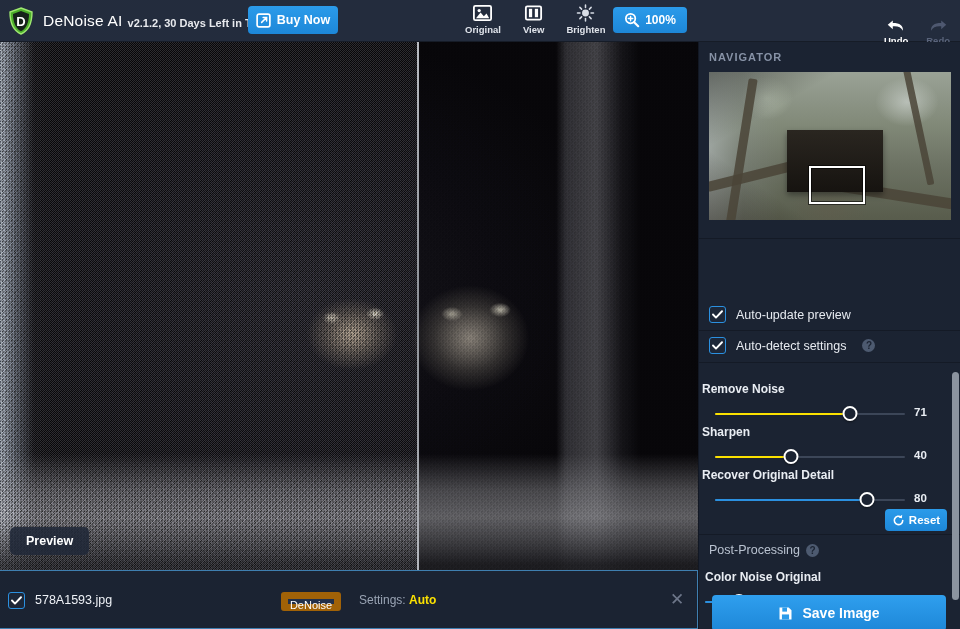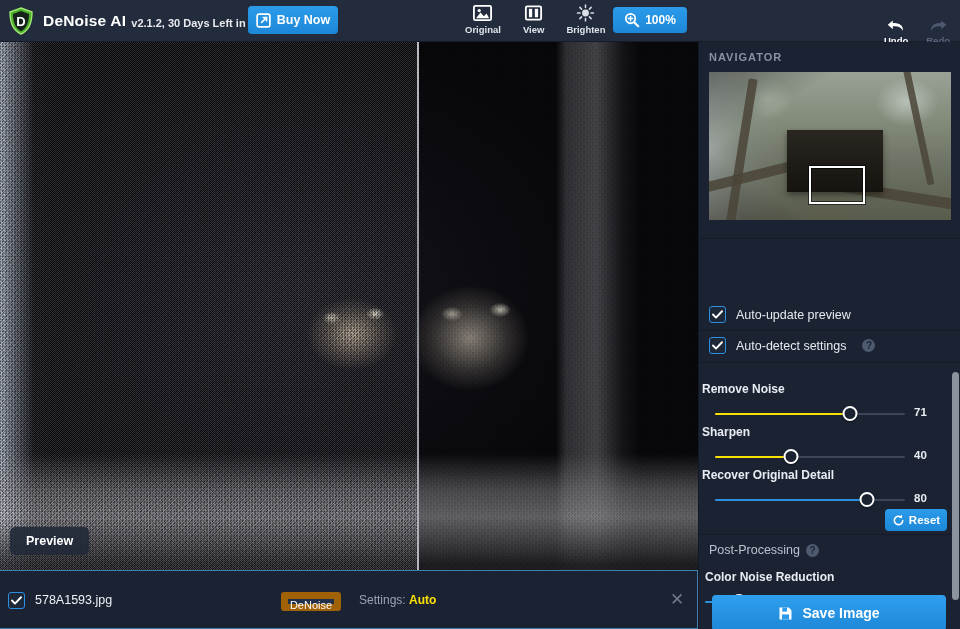--- a/index.html
+++ b/index.html
@@ -14,21 +14,21 @@
 
   
   #header {
     position: absolute; left: 0; top: 0; width: 960px; height: 42px;
     background: #232c3d;
     border-bottom: 1px solid #161c27;
   }
   #brand { position: absolute; left: 8px; top: 0; height: 42px; display: flex; align-items: center; gap: 9px; }
   .logo-shield { width: 26px; height: 28px; }
   #app-title {
-    color: #ffffff; font-size: 15.5px; font-weight: bold; letter-spacing: .2px;
+    color: #ffffff; font-size: 15.5px; font-weight: normal; letter-spacing: .2px;
   }
   #app-version {
     color: #e8eaee; font-size: 11px; font-weight: bold; margin-left: 5px;
     position: relative; top: 1px;
   }
   #buy-now {
     position: absolute; left: 248px; top: 6px; width: 90px; height: 28px;
     background: linear-gradient(#2b9bea, #1d87d8);
     border-radius: 4px; border: none; cursor: pointer;
     display: flex; align-items: center; justify-content: center; gap: 6px;
@@ -465,21 +465,21 @@
     </button>
 
     <div class="panel-divider" style="top:492px;"></div>
 
     <div id="post-header">
       <span class="ptitle">Post-Processing</span>
       <span class="help-icon">?</span>
     </div>
 
     <div class="slider-block" style="top:528px;">
-      <div class="slider-label" style="margin-left:6px;">Color Noise Reduction</div>
+      <div class="slider-label" style="margin-left:6px;">Color Noise Original</div>
       <div class="slider-row">
         <div class="track" style="left:6px; width:212px;">
           <div class="track-fill fill-blue" style="width:16%;"></div>
         </div>
         <div class="knob" style="left:calc(6px + 212px * 0.16);"></div>
         <div class="slider-value" style="left:222px;">0.16</div>
       </div>
     </div>
 
     <div id="panel-scrollbar"></div>

